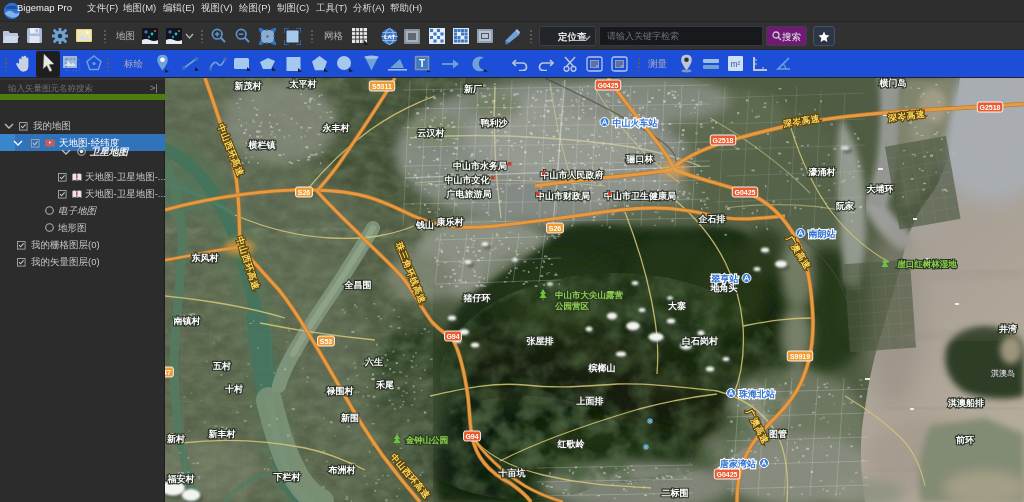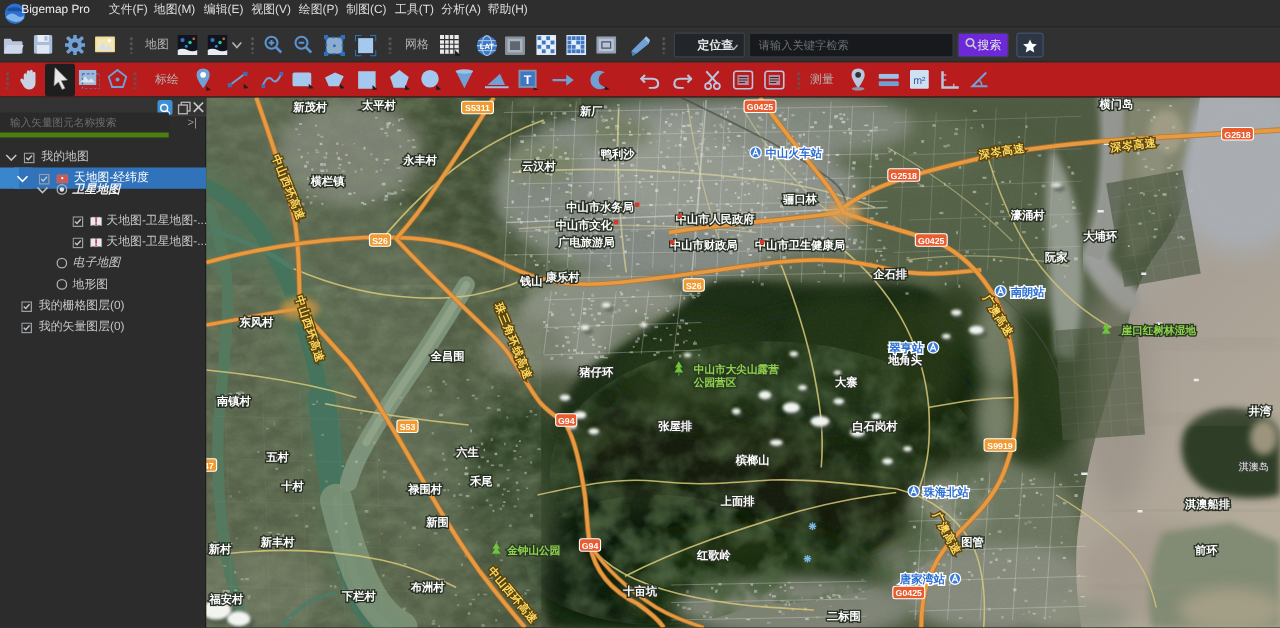--- a/index.html
+++ b/index.html
@@ -1,20 +1,20 @@
 <!DOCTYPE html>
 <html><head><meta charset="utf-8">
 <style>
 *{margin:0;padding:0;box-sizing:border-box}
 html,body{width:1024px;height:502px;overflow:hidden;background:#2d2d2d;
  font-family:"Liberation Sans",sans-serif;}
 #menubar{position:absolute;left:0;top:0;width:1024px;height:22px;background:#2e2e2e;border-bottom:1px solid #262626}
 .mi{position:absolute;top:0;height:16px;line-height:16px;color:#dedede;font-size:9.5px;font-weight:normal}
 #tb1{position:absolute;left:0;top:22px;width:1024px;height:28px;background:#313131;border-bottom:1px solid #272727}
-#tb2{position:absolute;left:0;top:50px;width:1024px;height:28px;background:#b91c1c;border-bottom:1px solid #232323}
+#tb2{position:absolute;left:0;top:50px;width:1024px;height:28px;background:#1d4ed8;border-bottom:1px solid #232323}
 .ic{position:absolute}
 .tlbl{position:absolute;color:#b2b2b2;font-size:9.5px;line-height:28px}
 .sep{position:absolute;top:7px;width:4px;height:14px;
  background-image:radial-gradient(circle,#5a5a5a 1px,transparent 1.2px);background-size:4px 4px}
 #panel{position:absolute;left:0;top:78px;width:165px;height:424px;background:#2c2c2c;border-right:1px solid #1f1f1f}
 .prow{position:absolute;left:0;width:165px;height:17px;line-height:17px;color:#c6c6c6;font-size:9.5px;white-space:nowrap}
 #map{position:absolute;left:165px;top:78px;width:859px;height:424px;overflow:hidden}
 </style></head><body>
 
 <div id="menubar">
@@ -183,21 +183,21 @@
 <svg class="ic" style="left:503px;top:6px" width="18" height="17">
       <path d="M2,13 L12,3 L16,7 L6,15 Z" fill="#6fa0d6"></path>
       <path d="M2,13 L6,15 L3,17 Z" fill="#4a7fc0"></path>
       <path d="M12,3 L14,1 L17,4 L16,7 Z" fill="#9cc0e8"></path>
     </svg>
 <div class="sep" style="left:529px"></div>
 <div style="position:absolute;left:539px;top:4px;width:57px;height:20px;background:#22262b;border:1px solid #3c4148;border-radius:2px;color:#e8e8e8;font-size:9.5px;font-weight:bold;line-height:19px;padding-left:18px">定位查找 <svg width="8" height="6" style="position:absolute;right:4px;top:8px">
         <path d="M1,1 L4,4.5 L7,1" stroke="#aab" stroke-width="1.2" fill="none"></path>
       </svg></div>
 <div style="position:absolute;left:599px;top:4px;width:164px;height:20px;background:#17191c;border:1px solid #34383e;border-radius:2px;color:#697077;font-size:9px;line-height:19px;padding-left:7px">请输入关键字检索</div>
-<div style="position:absolute;left:766px;top:4px;width:41px;height:20px;background:#6d28d9;border:1px solid #3c4148;border-radius:2px;color:#e8e8e8;font-size:9.5px;line-height:19px;text-align:center"><svg width="10" height="10" style="vertical-align:-1px">
+<div style="position:absolute;left:766px;top:4px;width:41px;height:20px;background:#701a75;border:1px solid #3c4148;border-radius:2px;color:#e8e8e8;font-size:9.5px;line-height:19px;text-align:center"><svg width="10" height="10" style="vertical-align:-1px">
         <circle cx="4" cy="4" r="3" fill="none" stroke="#ccc" stroke-width="1.3"></circle>
         <line x1="6.3" y1="6.3" x2="9" y2="9" stroke="#ccc" stroke-width="1.3"></line>
       </svg>搜索</div>
 <div style="position:absolute;left:813px;top:4px;width:22px;height:20px;background:#2c3644;border:1px solid #42506a;border-radius:3px">
       <svg width="12" height="12" style="position:absolute;left:4px;top:3.5px">
         <path d="M6,0.5 L7.6,4 L11.5,4.4 L8.6,7 L9.4,11 L6,9 L2.6,11 L3.4,7 L0.5,4.4 L4.4,4 Z" fill="#fff"></path>
       </svg>
     </div>
 </div>
 <div id="tb2">
@@ -341,21 +341,21 @@
         </svg></span>
       <svg style="position:absolute;left:142px;top:2.5px" width="11" height="11">
         <rect x="3" y="0.8" width="7" height="7" fill="none" stroke="#b5b5b5" stroke-width="1.1"></rect>
         <rect x="0.8" y="3" width="7" height="7" fill="#333" stroke="#b5b5b5" stroke-width="1.1"></rect>
       </svg>
       <svg style="position:absolute;left:153.5px;top:3px" width="10" height="10">
         <line x1="1" y1="1" x2="8.5" y2="8.5" stroke="#c8c8c8" stroke-width="1.4"></line>
         <line x1="8.5" y1="1" x2="1" y2="8.5" stroke="#c8c8c8" stroke-width="1.4"></line>
       </svg>
     </div>
-<div style="position:absolute;left:0;top:12px;width:135px;height:20px;background:#2a2a2a;border-bottom:4px solid #4d7c0f">
+<div style="position:absolute;left:0;top:2px;width:165px;height:20px;background:#2a2a2a;border-bottom:6px solid #4d7c0f">
       <span style="position:absolute;left:8px;top:3px;color:#6f6f6f;font-size:8.5px">输入矢量图元名称搜索</span>
       <span style="position:absolute;left:150px;top:3px;color:#9a9a9a;font-size:9px">&gt;|</span>
     </div>
 <div class="prow" style="top:39px;">
       <svg style="position:absolute;left:4px;top:5px" width="10" height="8">
         <path d="M1,2 L5,6 L9,2" stroke="#c0c0c0" stroke-width="1.3" fill="none"></path>
       </svg>
       <svg style="position:absolute;left:19px;top:4.5px" width="9" height="9">
         <rect x="0.5" y="0.5" width="7.6" height="7.6" fill="none" stroke="#9a9fa4" stroke-width="1"></rect>
         <path d="M2,4.2 L3.6,5.8 L6.6,2.4" stroke="#c8c8c8" stroke-width="1.1" fill="none"></path>
@@ -371,21 +371,21 @@
         <rect x="0.5" y="0.5" width="7.6" height="7.6" fill="none" stroke="#9a9fa4" stroke-width="1"></rect>
         <path d="M2,4.2 L3.6,5.8 L6.6,2.4" stroke="#c8c8c8" stroke-width="1.1" fill="none"></path>
       </svg>
       <svg style="position:absolute;left:45px;top:4.5px" width="10" height="9">
         <path d="M0.4,1 Q2.6,0 4.8,1 L4.8,7.6 Q2.6,6.6 0.4,7.6 Z" fill="#d85450" stroke="#888" stroke-width="0.4"></path>
         <path d="M9.4,1 Q7.2,0 4.9,1 L4.9,7.6 Q7.2,6.6 9.4,7.6 Z" fill="#d85450" stroke="#888" stroke-width="0.4"></path>
         <circle cx="4.8" cy="3.5" r="0.9" fill="#fff"></circle>
       </svg>
       <span style="position:absolute;left:59px;color:#fff">天地图-经纬度</span>
     </div>
-<div class="prow" style="top:65px;">
+<div class="prow" style="top:65px;margin-left:32px;">
       <svg style="position:absolute;left:29px;top:5px" width="10" height="8">
         <path d="M1,2 L5,6 L9,2" stroke="#c0c0c0" stroke-width="1.3" fill="none"></path>
       </svg>
       <svg style="position:absolute;left:45px;top:4px" width="9" height="9">
         <circle cx="4.5" cy="4.5" r="3.8" fill="none" stroke="#aab0b6" stroke-width="1.1"></circle>
         <circle cx="4.5" cy="4.5" r="1.8" fill="#e6e6e6"></circle>
       </svg>
       <span style="position:absolute;left:58px;color:#f2f2f2;font-weight:bold;font-style:italic">卫星地图</span>
     </div>
 <div class="prow" style="top:90px;">

